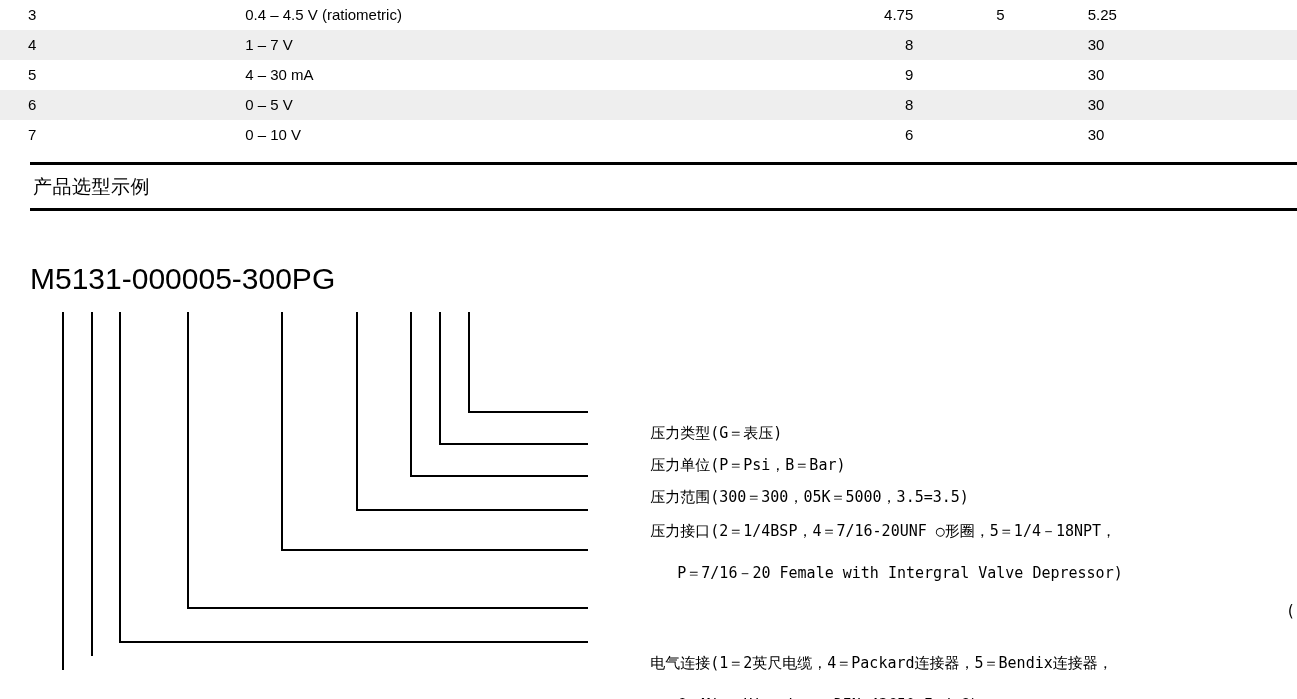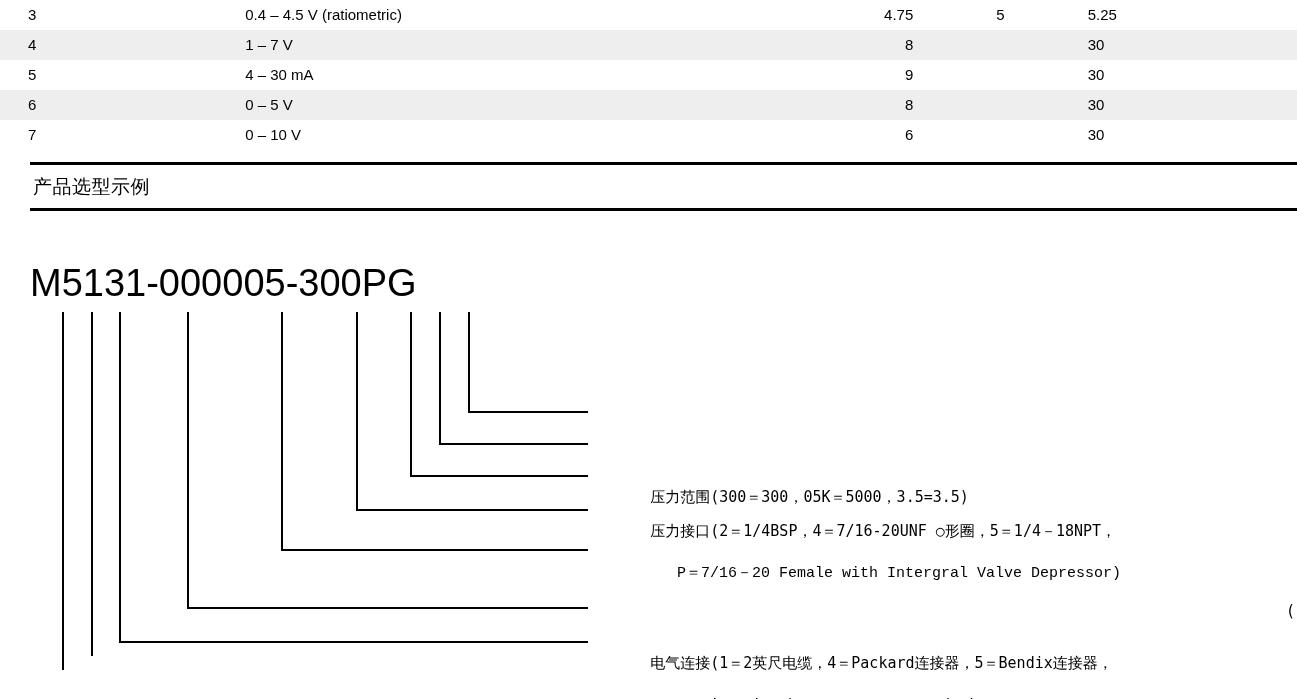--- a/index.html
+++ b/index.html
@@ -84,41 +84,40 @@
     position: absolute;
     left: 0;
     top: 240px;
     width: 1297px;
     height: 459px;
   }
   .partno {
     position: absolute;
     left: 30px;
     top: 22px;
-    font-size: 38px;
+    font-size: 30px;
     letter-spacing: 0px;
     white-space: nowrap;
   }
   .leaders {
     position: absolute;
     left: 0;
     top: 0;
     width: 1297px;
     height: 459px;
   }
   .callout {
     position: absolute;
     font-family: "DejaVu Sans Mono", monospace;
     font-size: 15px;
     line-height: 21px;
     white-space: pre;
   }
   .callout .cont {
     display: block;
-    font-family: Liberation Mono, monospace;
   }
   .tiny-paren {
     position: absolute;
     right: 2px;
     top: 362px;
     font-size: 15px;
     font-family: "DejaVu Sans Mono", monospace;
     color: #000000;
   }
 </style>
@@ -185,21 +184,27 @@
         <path d="M 120,72 L 120,402 L 588,402"></path>
         <path d="M 188,72 L 188,368 L 588,368"></path>
         <path d="M 282,72 L 282,310 L 588,310"></path>
         <path d="M 357,72 L 357,270 L 588,270"></path>
         <path d="M 411,72 L 411,236 L 588,236"></path>
         <path d="M 440,72 L 440,204 L 588,204"></path>
         <path d="M 469,72 L 469,172 L 588,172"></path>
       </g>
     </svg>
 
-
+    <div class="callout" style="left:596px; top:162px;">
+      <span>压力类型(G＝表压)</span>
+    </div>
+
+    <div class="callout" style="left:596px; top:194px;">
+      <span>压力单位(P＝Psi，B＝Bar)</span>
+    </div>
 
     <div class="callout" style="left:596px; top:226px;text-align:right;">
       <span>压力范围(300＝300，05K＝5000，3.5=3.5)</span>
     </div>
 
     <div class="callout" style="left:596px; top:260px;">
       <span>压力接口(2＝1/4BSP，4＝7/16-20UNF ○形圈，5＝1/4－18NPT，</span>
       <span class="cont">         P＝7/16－20 Female with Intergral Valve Depressor)</span>
     </div>
 

